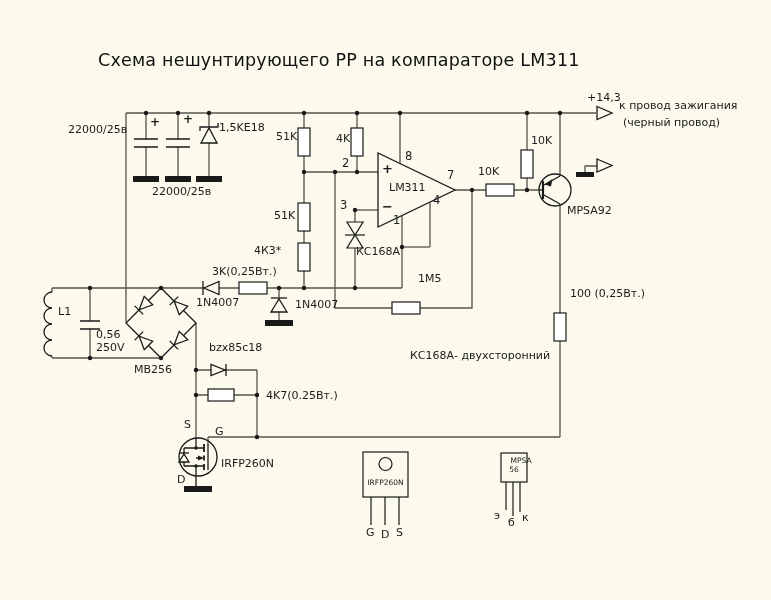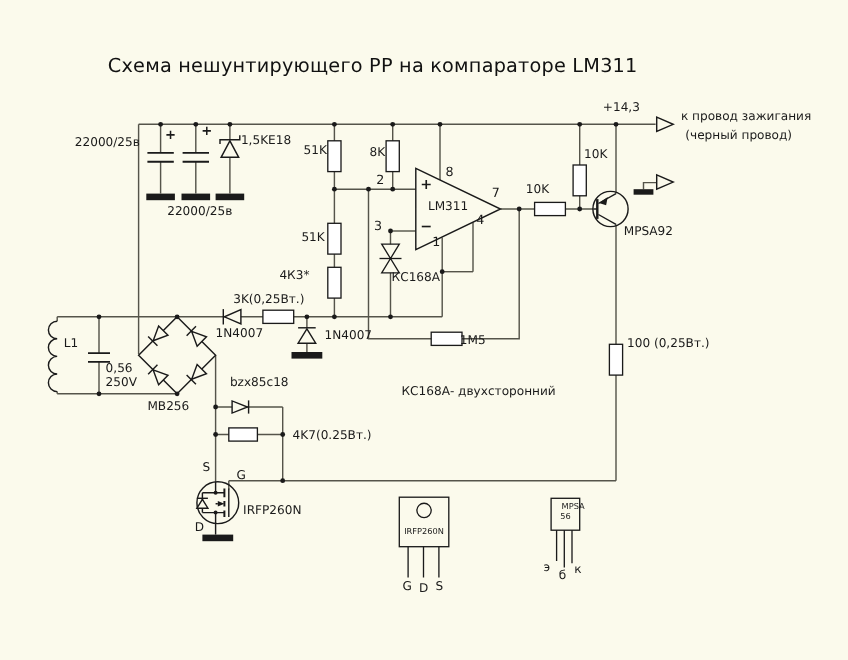--- a/index.html
+++ b/index.html
@@ -206,45 +206,45 @@
 
   <div class="lbl" style="left:68px;top:124px">22000/25в</div>
   <div class="plus" style="left:150px;top:116px">+</div>
   <div class="plus" style="left:183px;top:113px">+</div>
   <div class="lbl" style="left:219px;top:122px">1,5KE18</div>
   <div class="lbl" style="left:152px;top:186px">22000/25в</div>
 
   <div class="lbl" style="left:276px;top:131px">51K</div>
   <div class="lbl" style="left:274px;top:210px">51K</div>
   <div class="lbl" style="left:254px;top:245px">4К3*</div>
-  <div class="lbl" style="left:336px;top:133px">8K</div>
+  <div class="lbl" style="left:336px;top:133px">4K</div>
 
   <div class="lbl pin" style="left:342px;top:158px">2</div>
   <div class="lbl pin" style="left:340px;top:200px">3</div>
   <div class="lbl inmark" style="left:382px;top:162px">+</div>
   <div class="lbl inmark" style="left:382px;top:200px">−</div>
   <div class="lbl" style="left:389px;top:182px">LM311</div>
   <div class="lbl pin" style="left:405px;top:151px">8</div>
   <div class="lbl pin" style="left:447px;top:170px">7</div>
   <div class="lbl pin" style="left:433px;top:195px">4</div>
   <div class="lbl pin" style="left:393px;top:215px">1</div>
   <div class="lbl" style="left:356px;top:246px">КС168А</div>
-  <div class="lbl" style="left:365px;top:350px">КС168А- двухсторонний</div>
+  <div class="lbl" style="left:410px;top:350px">КС168А- двухсторонний</div>
 
   <div class="lbl" style="left:212px;top:266px">3K(0,25Вт.)</div>
   <div class="lbl" style="left:196px;top:297px">1N4007</div>
   <div class="lbl" style="left:295px;top:299px">1N4007</div>
-  <div class="lbl" style="left:418px;top:304px">1М5</div>
+  <div class="lbl" style="left:418px;top:273px">1М5</div>
 
   <div class="lbl" style="left:478px;top:166px">10K</div>
   <div class="lbl" style="left:531px;top:135px">10K</div>
   <div class="lbl" style="left:567px;top:205px">MPSA92</div>
-  <div class="lbl" style="left:570px;top:306px">100 (0,25Вт.)</div>
-
-  <div class="lbl" style="left:548px;top:92px">+14,3</div>
+  <div class="lbl" style="left:570px;top:288px">100 (0,25Вт.)</div>
+
+  <div class="lbl" style="left:587px;top:92px">+14,3</div>
   <div class="lbl" style="left:619px;top:100px">к провод зажигания</div>
   <div class="lbl" style="left:623px;top:117px">(черный провод)</div>
 
   <div class="lbl" style="left:58px;top:306px">L1</div>
   <div class="lbl" style="left:96px;top:329px">0,56</div>
   <div class="lbl" style="left:96px;top:342px">250V</div>
   <div class="lbl" style="left:134px;top:364px">MB256</div>
 
   <div class="lbl" style="left:209px;top:342px">bzx85c18</div>
   <div class="lbl" style="left:266px;top:390px">4K7(0.25Вт.)</div>

